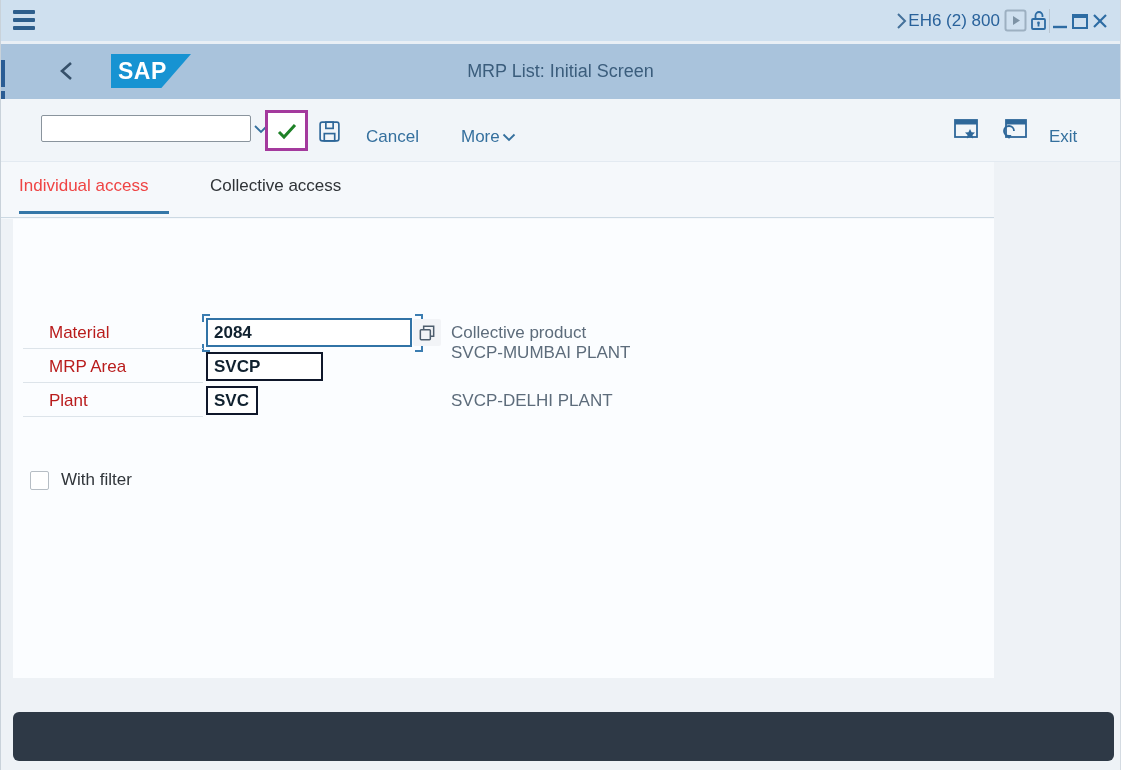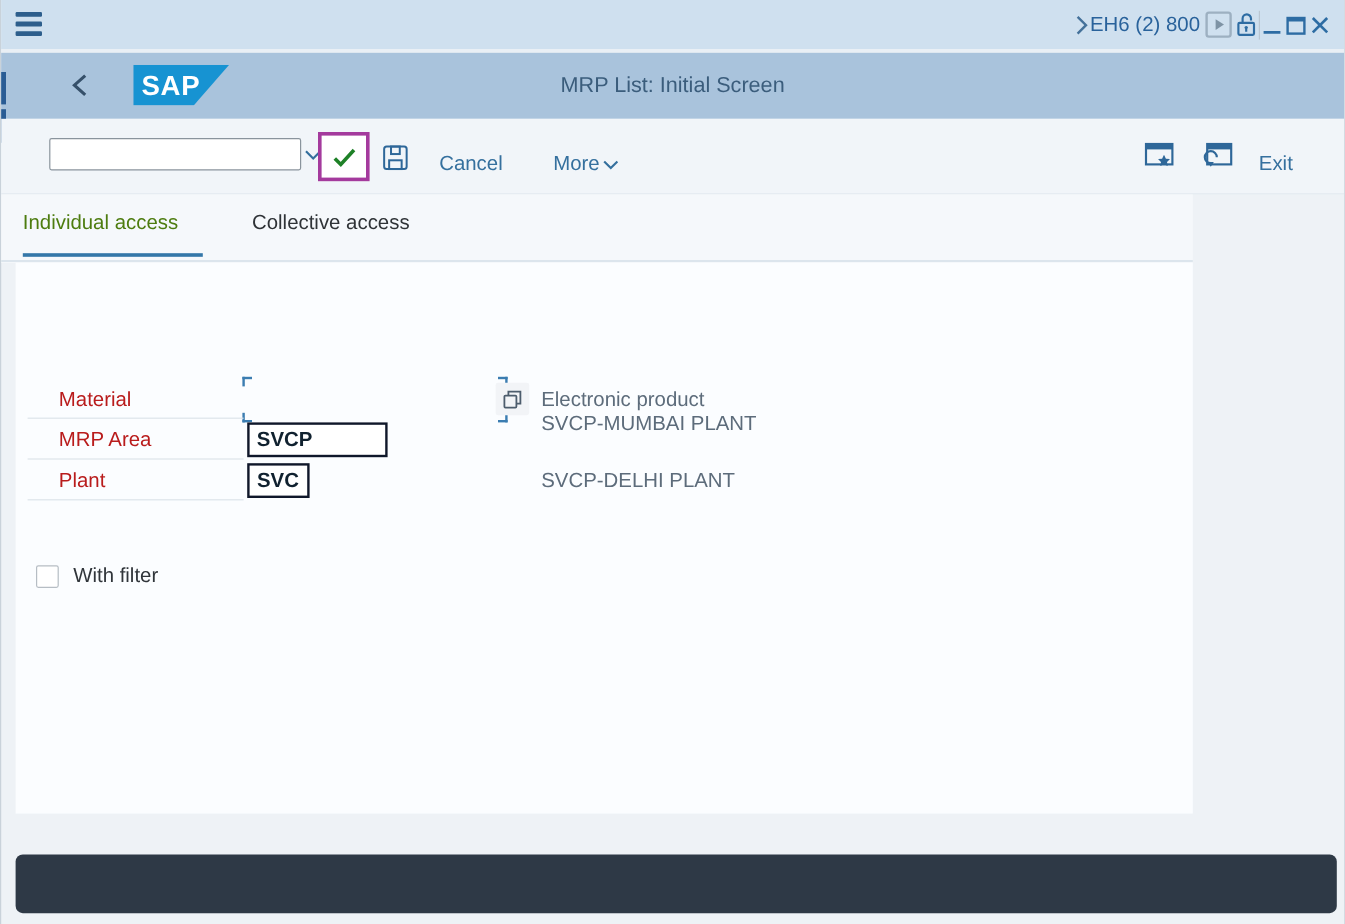--- a/index.html
+++ b/index.html
@@ -39,21 +39,21 @@
   .txt-btn { position:absolute; top:0; height:76px; display:flex; align-items:center; font-size:17px; color:#35709e; cursor:pointer; background:none; border:none; font-family:"Liberation Sans",sans-serif; }
   .cancel-btn { left:365px; }
   .more-btn { left:460px; gap:2px; }
   .shortcut-btn { left:951px; top:17px; width:30px; height:28px; }
   .newwin-btn { left:1000px; top:17px; width:30px; height:28px; }
   .exit-btn { left:1048px; }
 
   
   .tabstrip { position:absolute; left:0; top:162px; width:993px; height:57px; background:#f5f8fb; }
   .tab { position:absolute; top:14px; font-size:17px; cursor:pointer; }
-  .tab-individual { left:18px; color:#4d7c0f; }
+  .tab-individual { left:18px; color:#ef4444; }
   .tab-collective { left:209px; color:#2f3337; }
   .tab-underline { position:absolute; left:18px; top:49px; width:150px; height:3px; background:#3477a8; }
   .tab-divider { position:absolute; left:0; top:55px; width:993px; height:1px; background:#ccd9e3; }
 
   
   .panel { position:absolute; left:12px; top:219px; width:981px; height:459px; background:#fbfdff; }
   .frm-label { position:absolute; left:24px; font-size:17px; color:#b91c1c;margin-left:12px; }
   .frm-desc { position:absolute; left:438px; font-size:17px; color:#5d6c7b; }
   .frm-input { position:absolute; left:193px; height:29px; background:#ffffff; border:2px solid #0f172a; font-family:"Liberation Sans",sans-serif; font-size:17px; font-weight:bold; color:#10212f; padding:0 6px; outline:none; }
   .frm-input.focused { border:2px solid #3173a6; }
@@ -189,31 +189,32 @@
   <div class="tabstrip">
     <div class="tab tab-individual">Individual access</div>
     <div class="tab tab-collective">Collective access</div>
     <div class="tab-underline"></div>
     <div class="tab-divider"></div>
   </div>
 
   <div class="panel">
 
     <span class="frm-label" style="top:104px;">Material</span>
+    <input class="frm-input focused" style="top: 99px; width: 206px;" value="2084">
     <div class="corner tl" style="left:189px; top:95px;"></div>
     <div class="corner tr" style="left:402px; top:95px;"></div>
     <div class="corner bl" style="left:189px; top:125px;"></div>
     <div class="corner br" style="left:402px; top:125px;"></div>
     <button class="help-btn">
       <svg width="20" height="20" viewBox="0 0 24 24" fill="none" stroke="#4d5d6d" stroke-width="1.8">
           <rect x="4" y="8" width="12" height="12" rx="1"></rect>
           <path d="M8 8V4h12v12h-4"></path>
         </svg>
     </button>
-    <span class="frm-desc" style="top:104px;">Electronic product</span>
+    <span class="frm-desc" style="top:104px;">Collective product</span>
     <div class="row-sep" style="top:129px;"></div>
 
     <span class="frm-label" style="top:138px;">MRP Area</span>
     <input class="frm-input" style="top: 133px; width: 117px;" value="SVCP">
     <span class="frm-desc" style="top:124px;">SVCP-MUMBAI PLANT</span>
     <div class="row-sep" style="top:163px;"></div>
 
     <span class="frm-label" style="top:172px;">Plant</span>
     <input class="frm-input" style="top: 167px; width: 52px;" value="SVCP">
     <span class="frm-desc" style="top:172px;">SVCP-DELHI PLANT</span>

